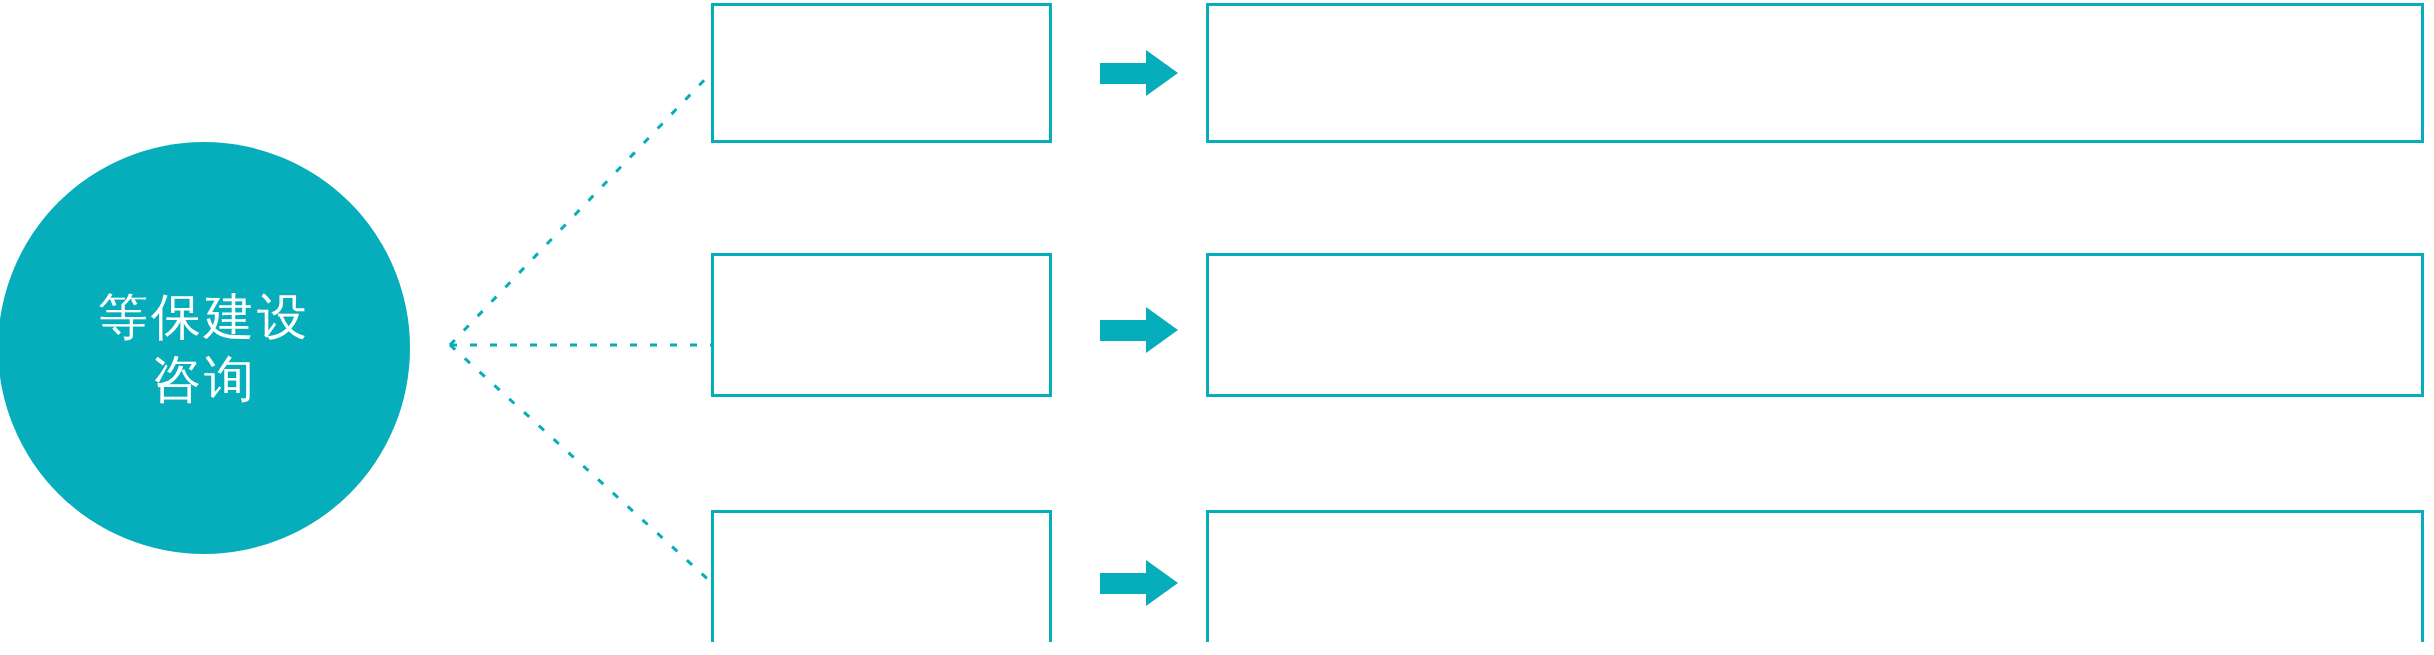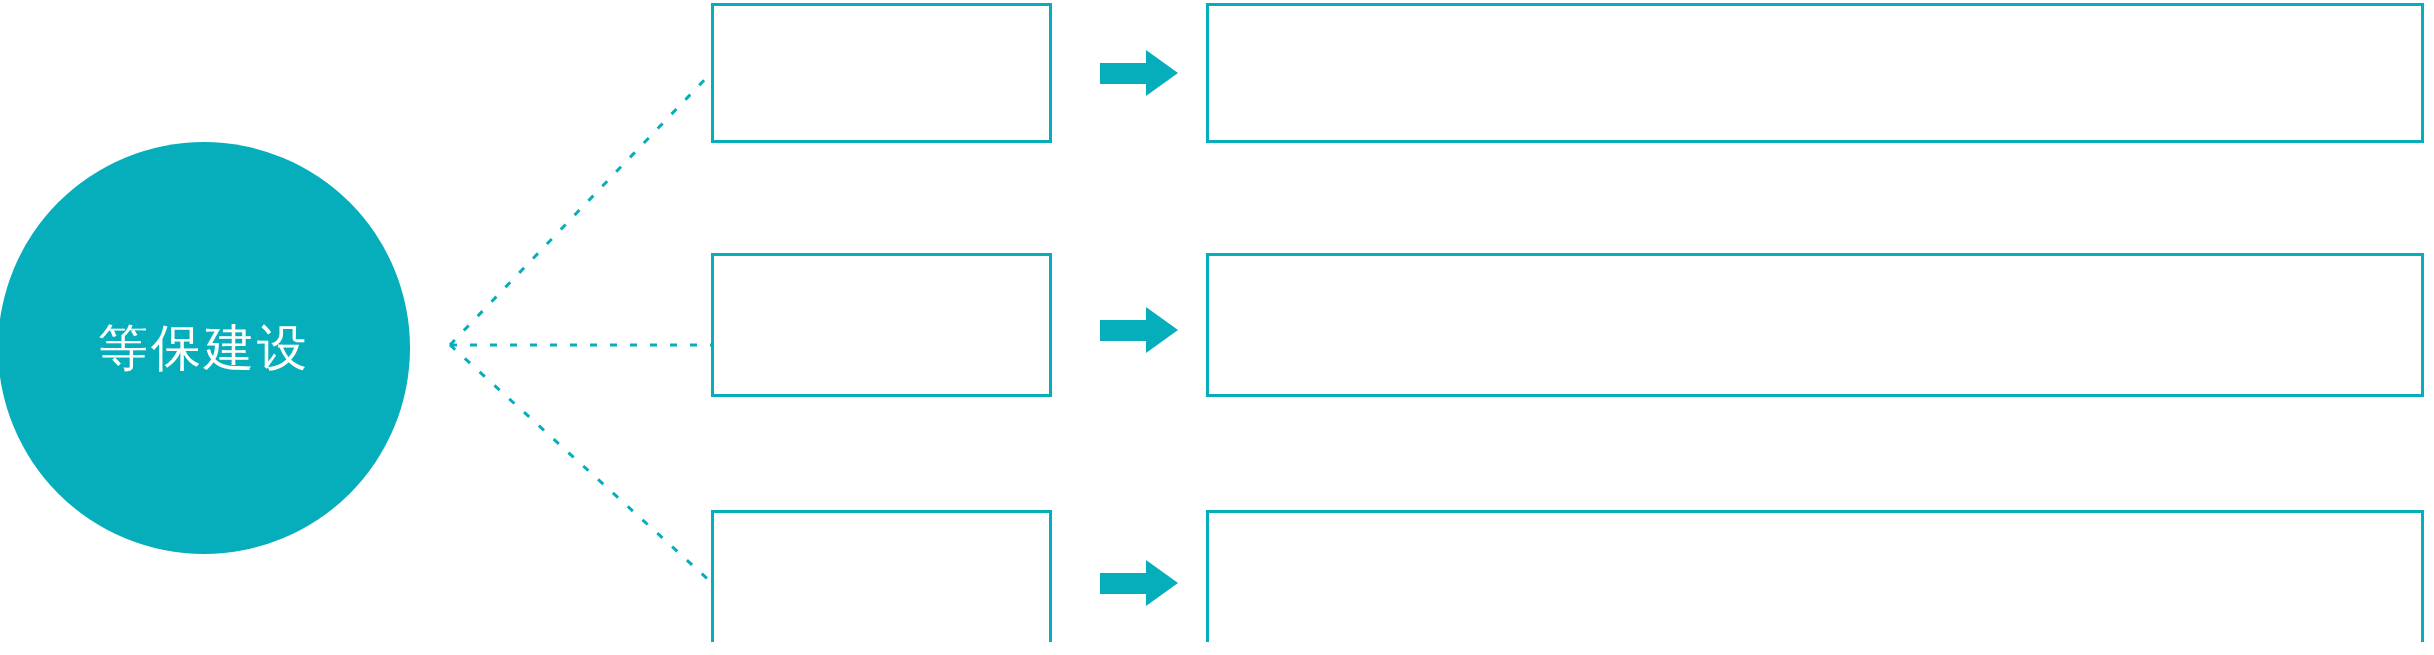--- a/index.html
+++ b/index.html
@@ -108,20 +108,21 @@
   <svg id="connector-svg" viewBox="0 0 2434 655" xmlns="http://www.w3.org/2000/svg">
     <g stroke="#06AEBC" stroke-width="3" fill="none" stroke-linecap="butt" stroke-dasharray="7 13">
       <line x1="450" y1="345" x2="711" y2="73"></line>
       <line x1="450" y1="345" x2="711" y2="345"></line>
       <line x1="450" y1="345" x2="711" y2="582"></line>
     </g>
   </svg>
 
   <div class="hub">
     <div class="hub-line">等保建设</div>
+    <div class="hub-line">咨询</div>
   </div>
 
   <div class="box box-small" style="top:3px;height:140px;">
     <span></span>
   </div>
   <div class="arrow" style="top:50px;">
     <span class="shaft"></span>
     <span class="head"></span>
   </div>
   <div class="box box-large" style="top:3px;height:140px;">

